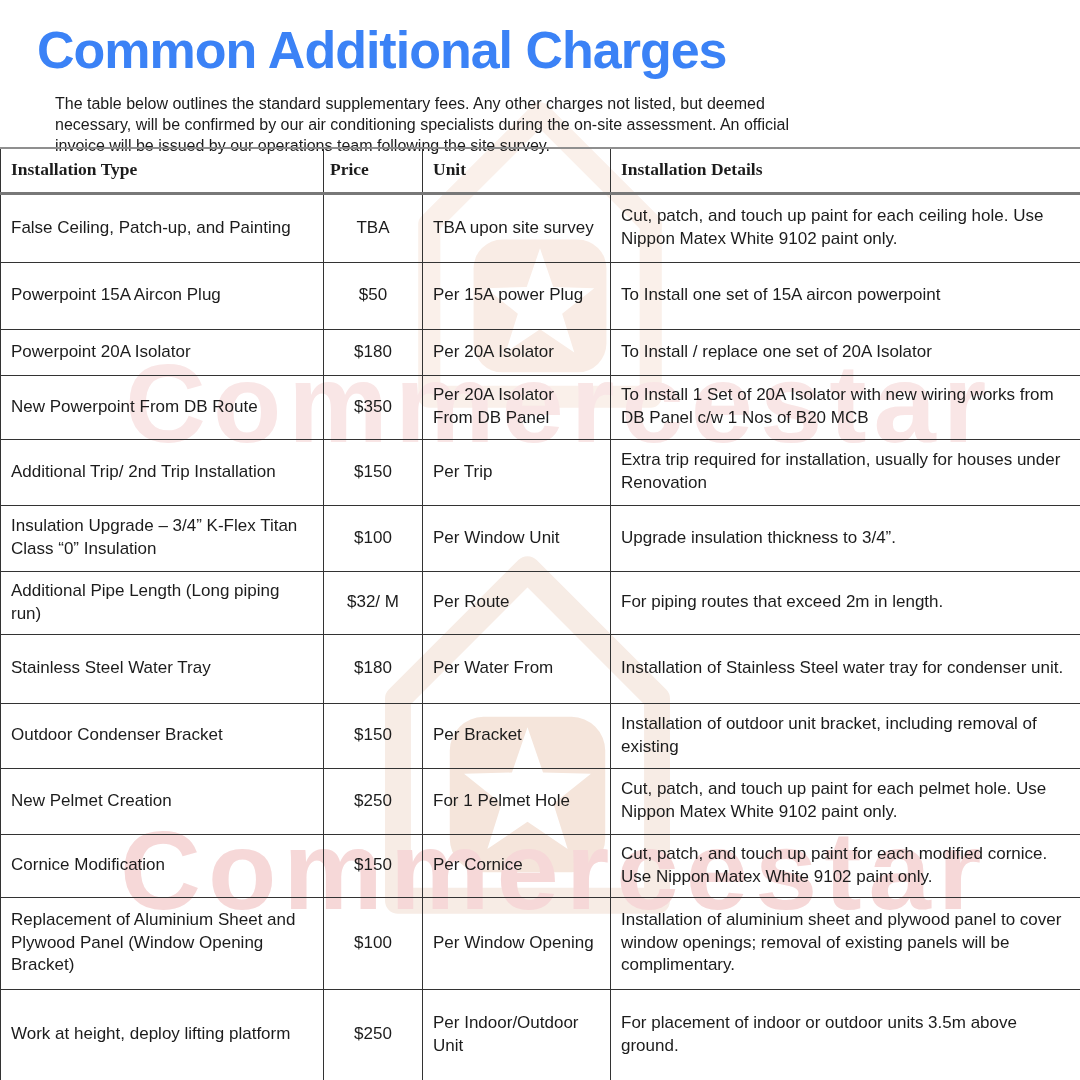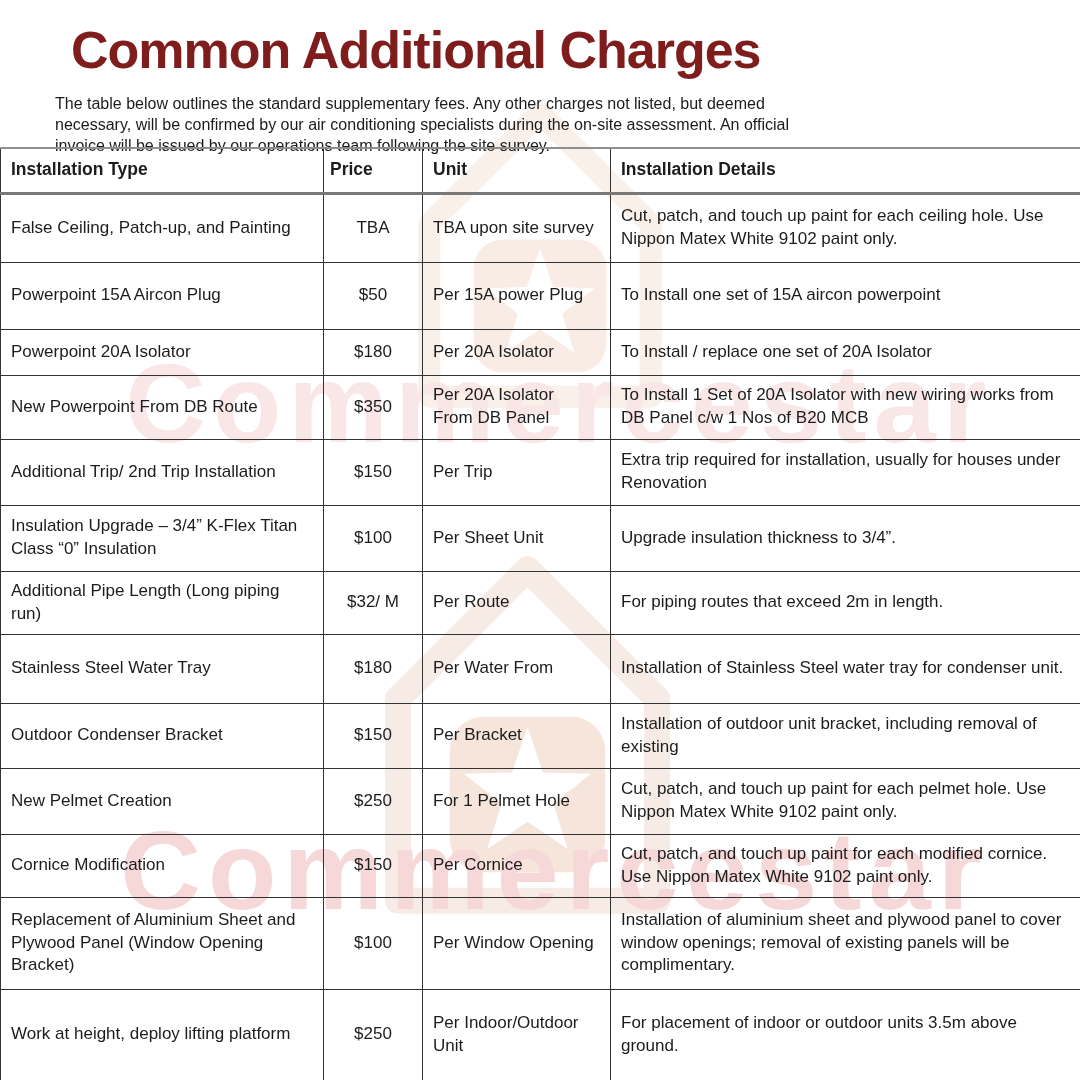--- a/index.html
+++ b/index.html
@@ -10,34 +10,34 @@
   .watermark-layer{position:absolute;inset:0;z-index:0;pointer-events:none;}
   .wm-logo{position:absolute;}
   .wm-logo-upper{left:415px;top:100px;width:250px;height:310px;}
   .wm-logo-lower{left:385px;top:515px;width:285px;height:440px;}
   .wm-text{position:absolute;font-weight:bold;letter-spacing:7px;line-height:1;white-space:nowrap;}
   .wm-text-upper{left:125px;top:348px;font-size:112px;color:#f9e6e6;}
   .wm-text-lower{left:120px;top:815px;font-size:112px;color:#f6d8d8;}
 
   
   .content{position:absolute;inset:0;z-index:1;}
-  .page-title{position:absolute;left:71px;top:20px;margin:0;font-size:52px;font-weight:bold;
-              letter-spacing:-1px;color:#7f1d1d;}
+  .page-title{position:absolute;left:37px;top:20px;margin:0;font-size:52px;font-weight:bold;
+              letter-spacing:-1px;color:#3b82f6;}
   .intro{position:absolute;left:55px;top:93px;margin:0;font-size:16px;line-height:21px;color:#1b1b1b;}
   .intro div{white-space:nowrap;}
 
   
   table.charges{position:absolute;top:147px;left:0;width:1080px;border-collapse:collapse;
                 table-layout:fixed;background:transparent;}
   .charges th,.charges td{border:1.6px solid #333333;padding:8px 12px 8px 10px;font-size:17px;
                 line-height:1.35;color:#1c1c1c;vertical-align:middle;text-align:left;
                 background:transparent;overflow:hidden;}
   .charges thead th{font-weight:bold;font-size:17.5px;border-top:2.5px solid #8f8f8f;
                 border-bottom:3px solid #787878;}
-  .charges thead tr{height:45px;}
+  .charges thead tr{height:45px;font-family:Liberation Serif, serif;}
   .charges td.c-price,.charges th.h-price{padding-left:6px;padding-right:6px;margin-top:38px;}
   .charges td.c-price{text-align:center;}
   .charges tbody tr:nth-child(1){height:69px;}
   .charges tbody tr:nth-child(2){height:67px;}
   .charges tbody tr:nth-child(3){height:46px;}
   .charges tbody tr:nth-child(4){height:64px;}
   .charges tbody tr:nth-child(5){height:66px;padding-left:10px;}
   .charges tbody tr:nth-child(6){height:66px;}
   .charges tbody tr:nth-child(7){height:63px;}
   .charges tbody tr:nth-child(8){height:69px;}
@@ -124,21 +124,21 @@
   <tr>
     <td class="c-type">Additional Trip/ 2nd Trip Installation</td>
     <td class="c-price">$150</td>
     <td class="c-unit">Per Trip</td>
     <td class="c-details">Extra trip required for installation, usually for houses under Renovation</td>
   </tr>
 
   <tr>
     <td class="c-type">Insulation Upgrade – 3/4” K-Flex Titan Class “0” Insulation</td>
     <td class="c-price">$100</td>
-    <td class="c-unit">Per Sheet Unit</td>
+    <td class="c-unit">Per Window Unit</td>
     <td class="c-details">Upgrade insulation thickness to 3/4”.</td>
   </tr>
 
   <tr>
     <td class="c-type">Additional Pipe Length (Long piping run)</td>
     <td class="c-price">$32/ M</td>
     <td class="c-unit">Per Route</td>
     <td class="c-details">For piping routes that exceed 2m in length.</td>
   </tr>
 

